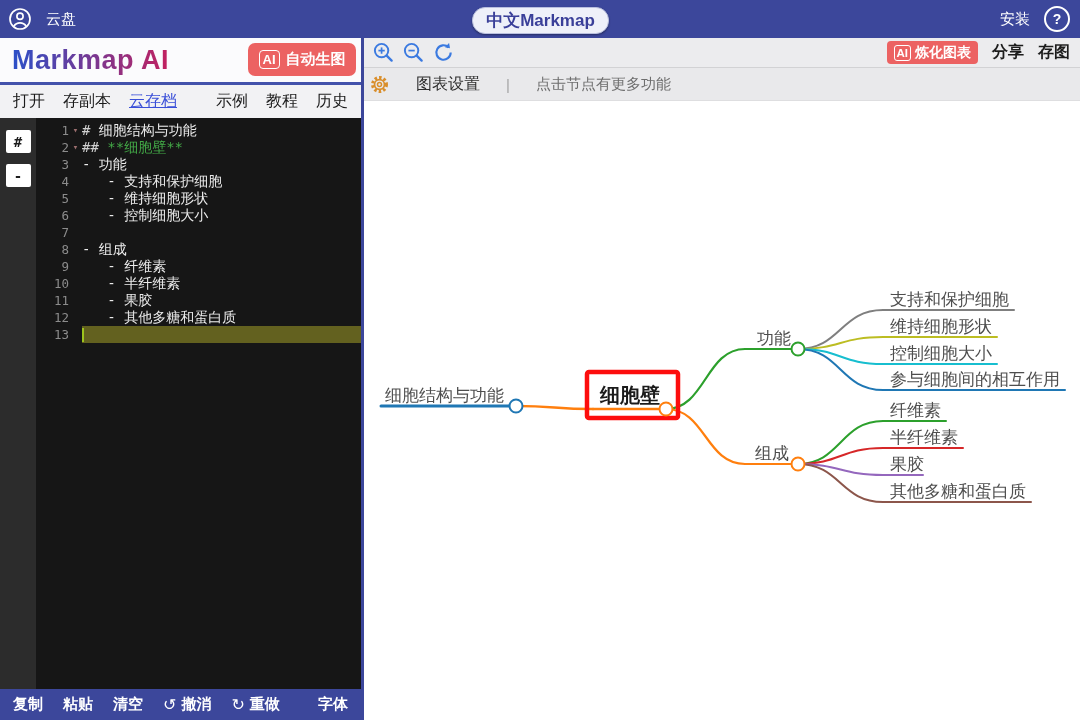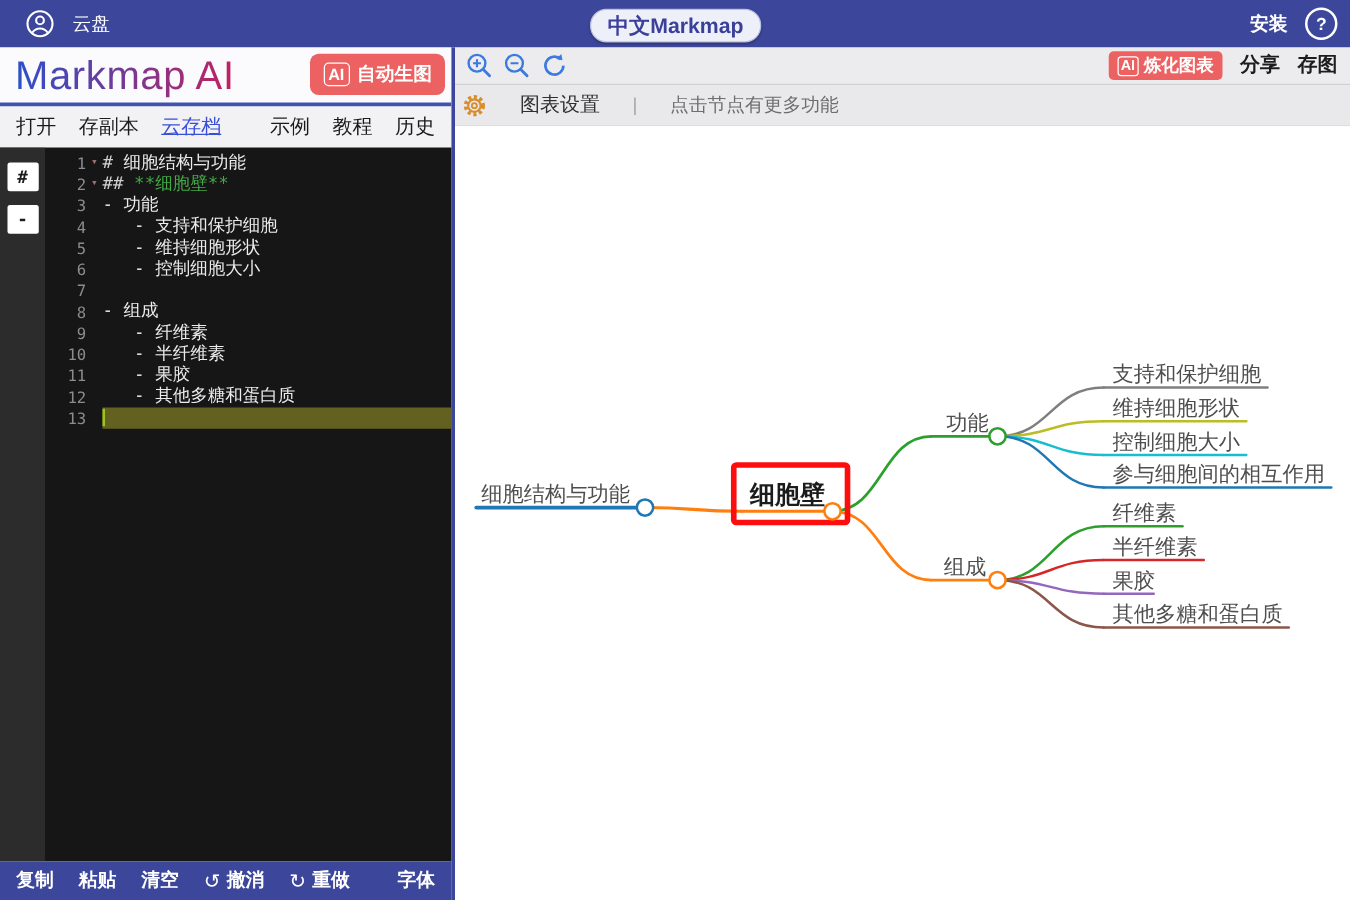--- a/index.html
+++ b/index.html
@@ -2,39 +2,39 @@
 <html><head>
 <meta charset="utf-8">
 <style>
   html,body{margin:0;padding:0;background:#d9d9d9;}
   .app{width:1080px;height:720px;position:relative;overflow:hidden;background:#fff;
        font-family:"Liberation Sans",sans-serif;-webkit-font-smoothing:antialiased;}
 
   
   .topbar{position:absolute;left:0;top:0;width:1080px;height:38px;background:#3c479b;
           display:flex;align-items:center;color:#fff;}
-  .tb-left{display:flex;align-items:center;gap:14px;padding-left:20px;}
+  .tb-left{display:flex;align-items:center;gap:14px;padding-left:8px;}
   .tb-cloud{font-size:15px;}
   .tb-pill{position:absolute;left:472px;top:7px;width:135px;height:25px;border-radius:13px;
            background:#eef0f9;color:#3a3f99;font-weight:bold;font-size:17px;
            display:flex;align-items:center;justify-content:center;
            border:1px solid #b9bfdf;box-shadow:0 1px 2px rgba(0,0,0,.35);cursor:pointer;}
   .tb-right{position:absolute;right:10px;top:0;height:38px;display:flex;align-items:center;gap:14px;}
-  .tb-install{font-size:15px;font-weight:bold;}
+  .tb-install{font-size:15px;}
   .tb-help{width:22px;height:22px;border:2px solid #fff;border-radius:50%;
            display:flex;align-items:center;justify-content:center;font-size:14px;font-weight:bold;}
 
   
   .panel-divider{position:absolute;left:361px;top:38px;width:3px;height:682px;background:#3c479b;}
 
   
   .left-panel{position:absolute;left:0;top:38px;width:361px;height:682px;display:flex;flex-direction:column;}
   .brand-row{height:44px;border-bottom:3px solid #4352ab;background:#fbfbfd;position:relative;
              display:flex;align-items:center;flex:0 0 auto;}
-  .brand-title{margin-left:12px;font-size:32px;font-weight:400;letter-spacing:.5px;
+  .brand-title{margin-left:12px;font-size:27px;font-weight:700;letter-spacing:.5px;
                background:linear-gradient(90deg,#2b50c8,#c2215f);
                -webkit-background-clip:text;background-clip:text;color:transparent;}
   .gen-btn{position:absolute;right:5px;top:5px;width:108px;height:33px;background:#ec6262;border-radius:7px;
            display:flex;align-items:center;justify-content:center;gap:6px;color:#fff;cursor:pointer;}
   .ai-badge{border:1.5px solid #fff;border-radius:4px;font-size:13px;font-weight:bold;padding:0 3px;line-height:17px;}
   .gen-label{font-size:15px;font-weight:bold;}
 
   .file-toolbar{height:33px;background:#f2f2f4;display:flex;align-items:center;
                 padding:0 13px;gap:18px;font-size:16px;color:#1a1a1a;flex:0 0 auto;}
   .ft-link{cursor:pointer;}

